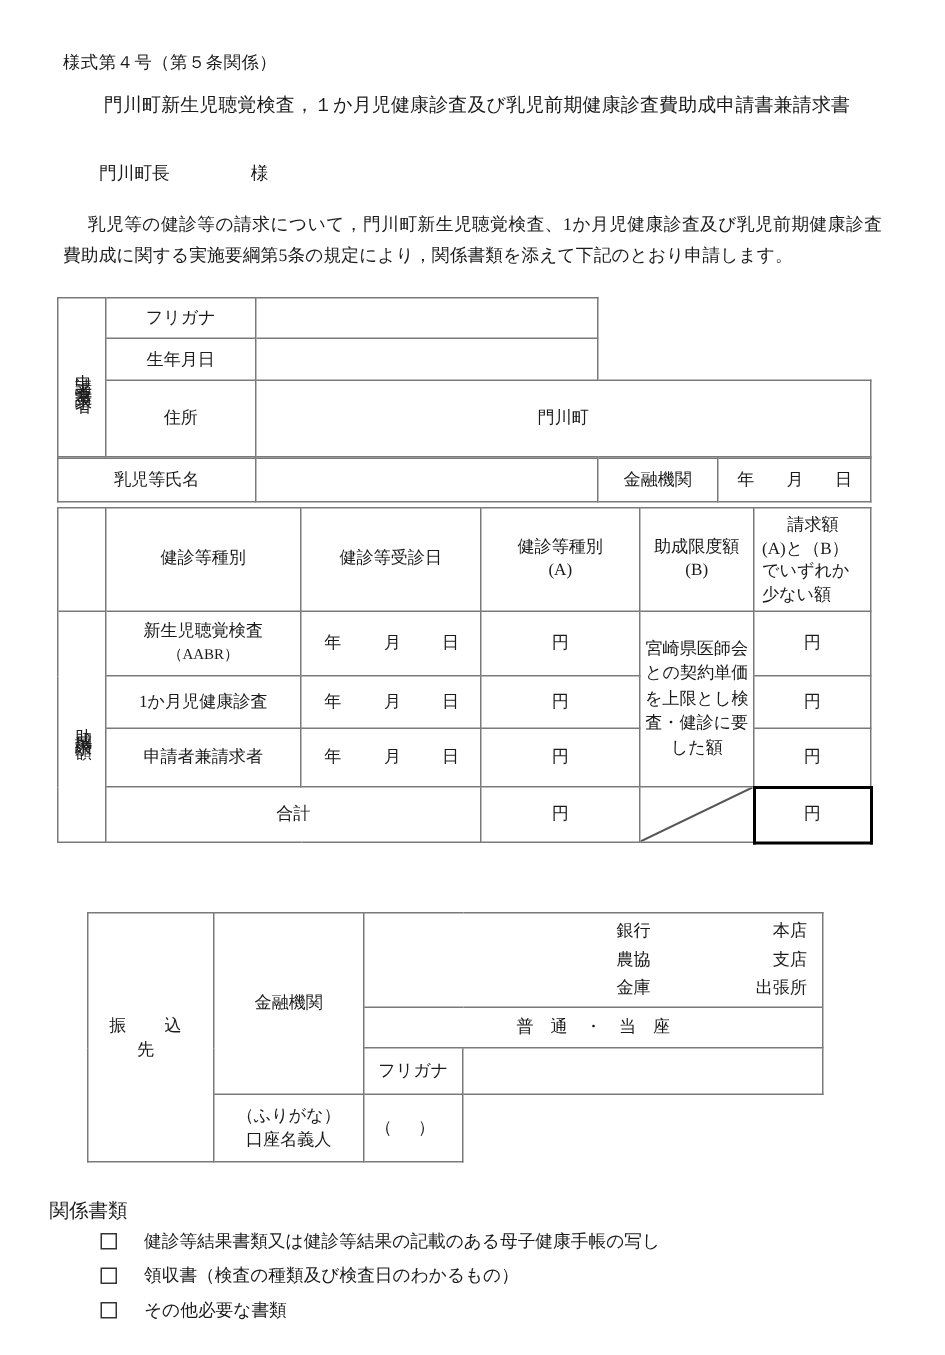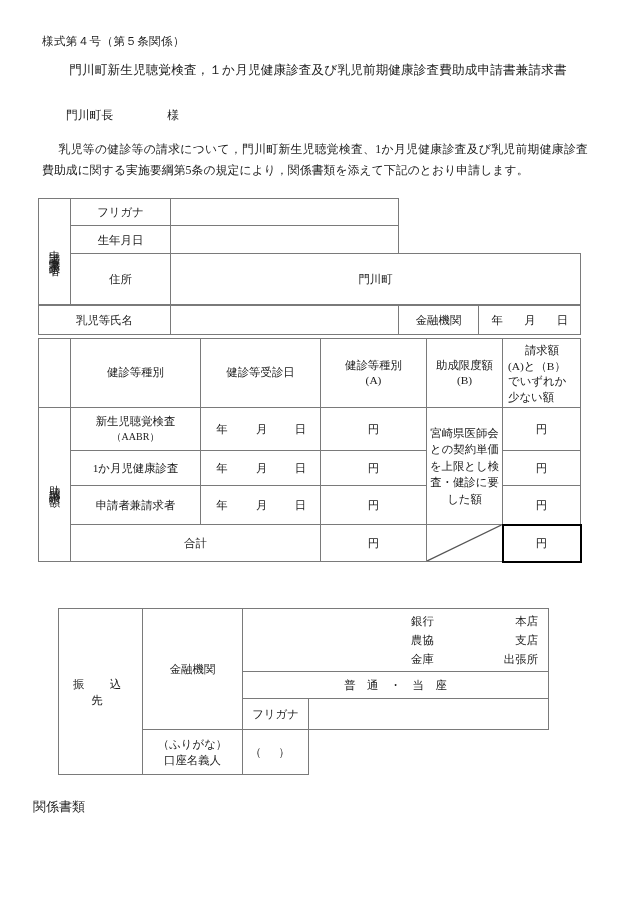--- a/index.html
+++ b/index.html
@@ -376,14 +376,28 @@
         <td class="topal" style="text-align:left;padding-left:7px">
           <span style="display:inline-block;width:100%">
             <span>（</span><span></span><span style="float:right;margin-right:18px">）</span>
           </span>
         </td>
       </tr>
     </tbody>
   </table>
 
   <div class="attach-title">関係書類</div>
+  <div class="attach-list">
+    <div class="attach-item">
+      <span class="chk"></span>
+      <span>健診等結果書類又は健診等結果の記載のある母子健康手帳の写し</span>
+    </div>
+    <div class="attach-item">
+      <span class="chk"></span>
+      <span>領収書（検査の種類及び検査日のわかるもの）</span>
+    </div>
+    <div class="attach-item">
+      <span class="chk"></span>
+      <span>その他必要な書類</span>
+    </div>
+  </div>
 
 </div>
 
 </body></html>

